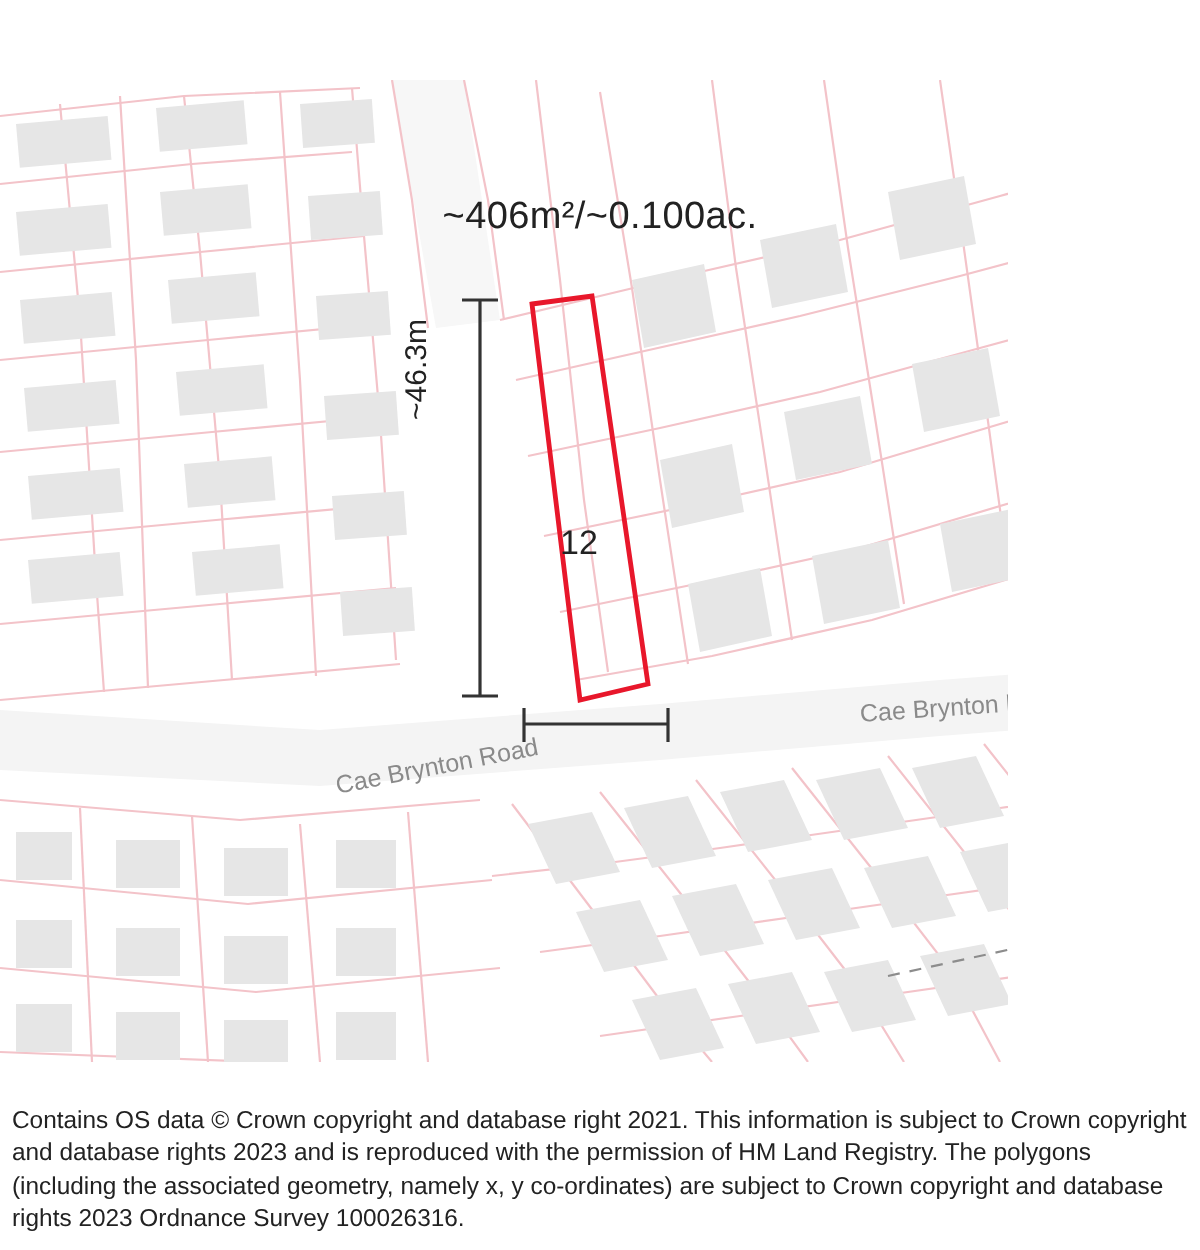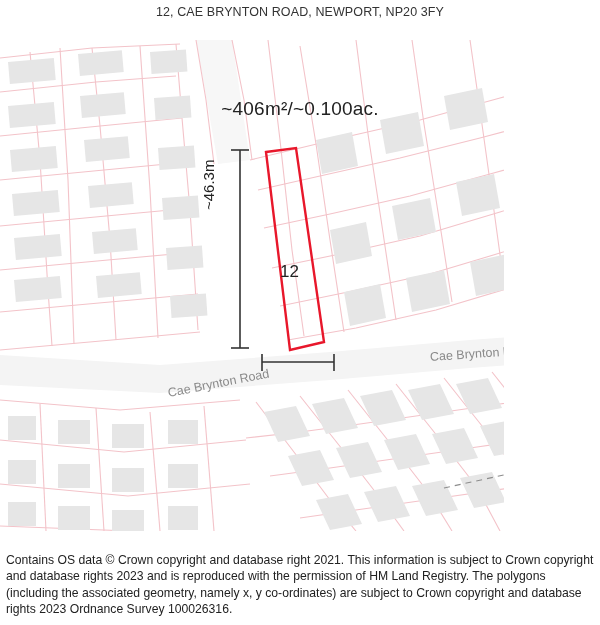--- a/index.html
+++ b/index.html
@@ -126,21 +126,20 @@
     line-height: 16.4px;
     color: #222222;
   }
 </style>
 </head>
 <body>
 
 <div class="page">
 
   <div class="header">
-    <div class="title">12, CAE BRYNTON ROAD, NEWPORT, NP20 3FY</div>
   </div>
 
   <div class="map">
     <svg width="600" height="491" viewBox="0 0 600 491" xmlns="http://www.w3.org/2000/svg">
       <rect x="0" y="0" width="600" height="491" fill="#ffffff"></rect>
 
       <g>
         <path d="M0,315 L160,325 L330,312 L470,300 L600,290 L600,318 L470,328 L330,340 L160,353 L0,345 Z" fill="#f4f4f4"></path>
         <path d="M520,170 L600,150 L600,185 L528,205 Z" fill="#f4f4f4"></path>
         <path d="M196,0 L232,0 L250,120 L218,124 Z" fill="#f7f7f7"></path>

